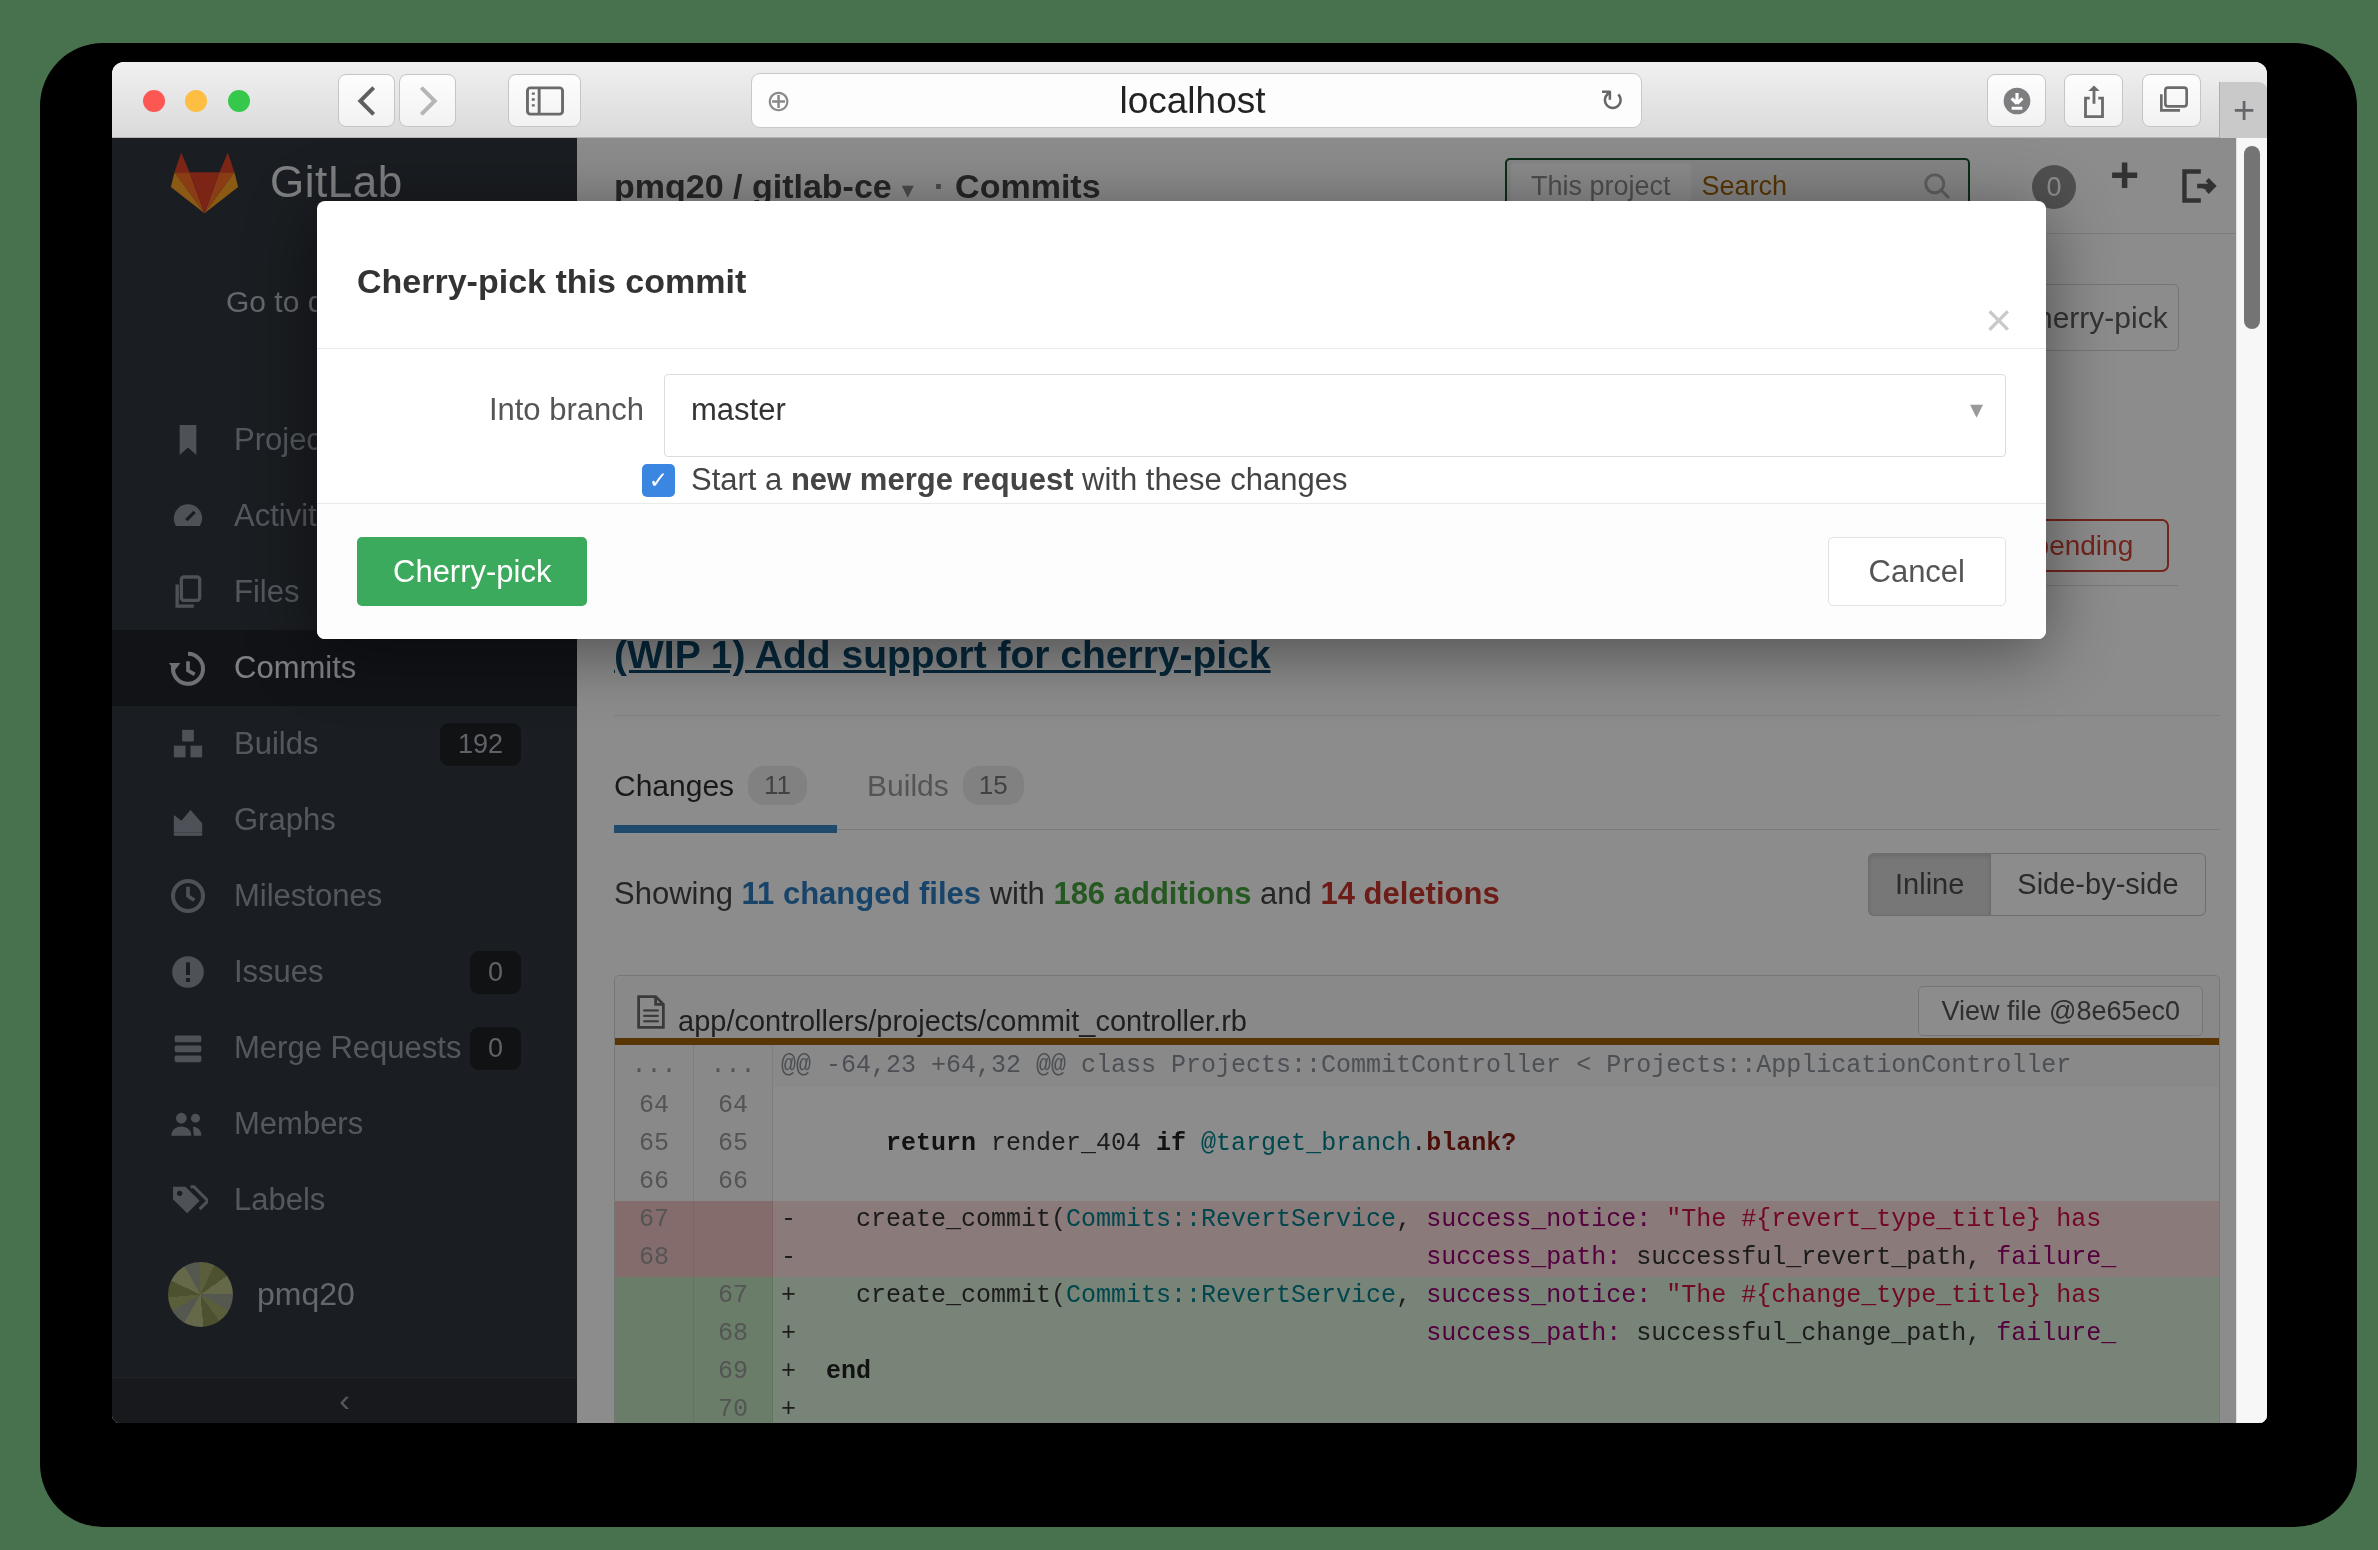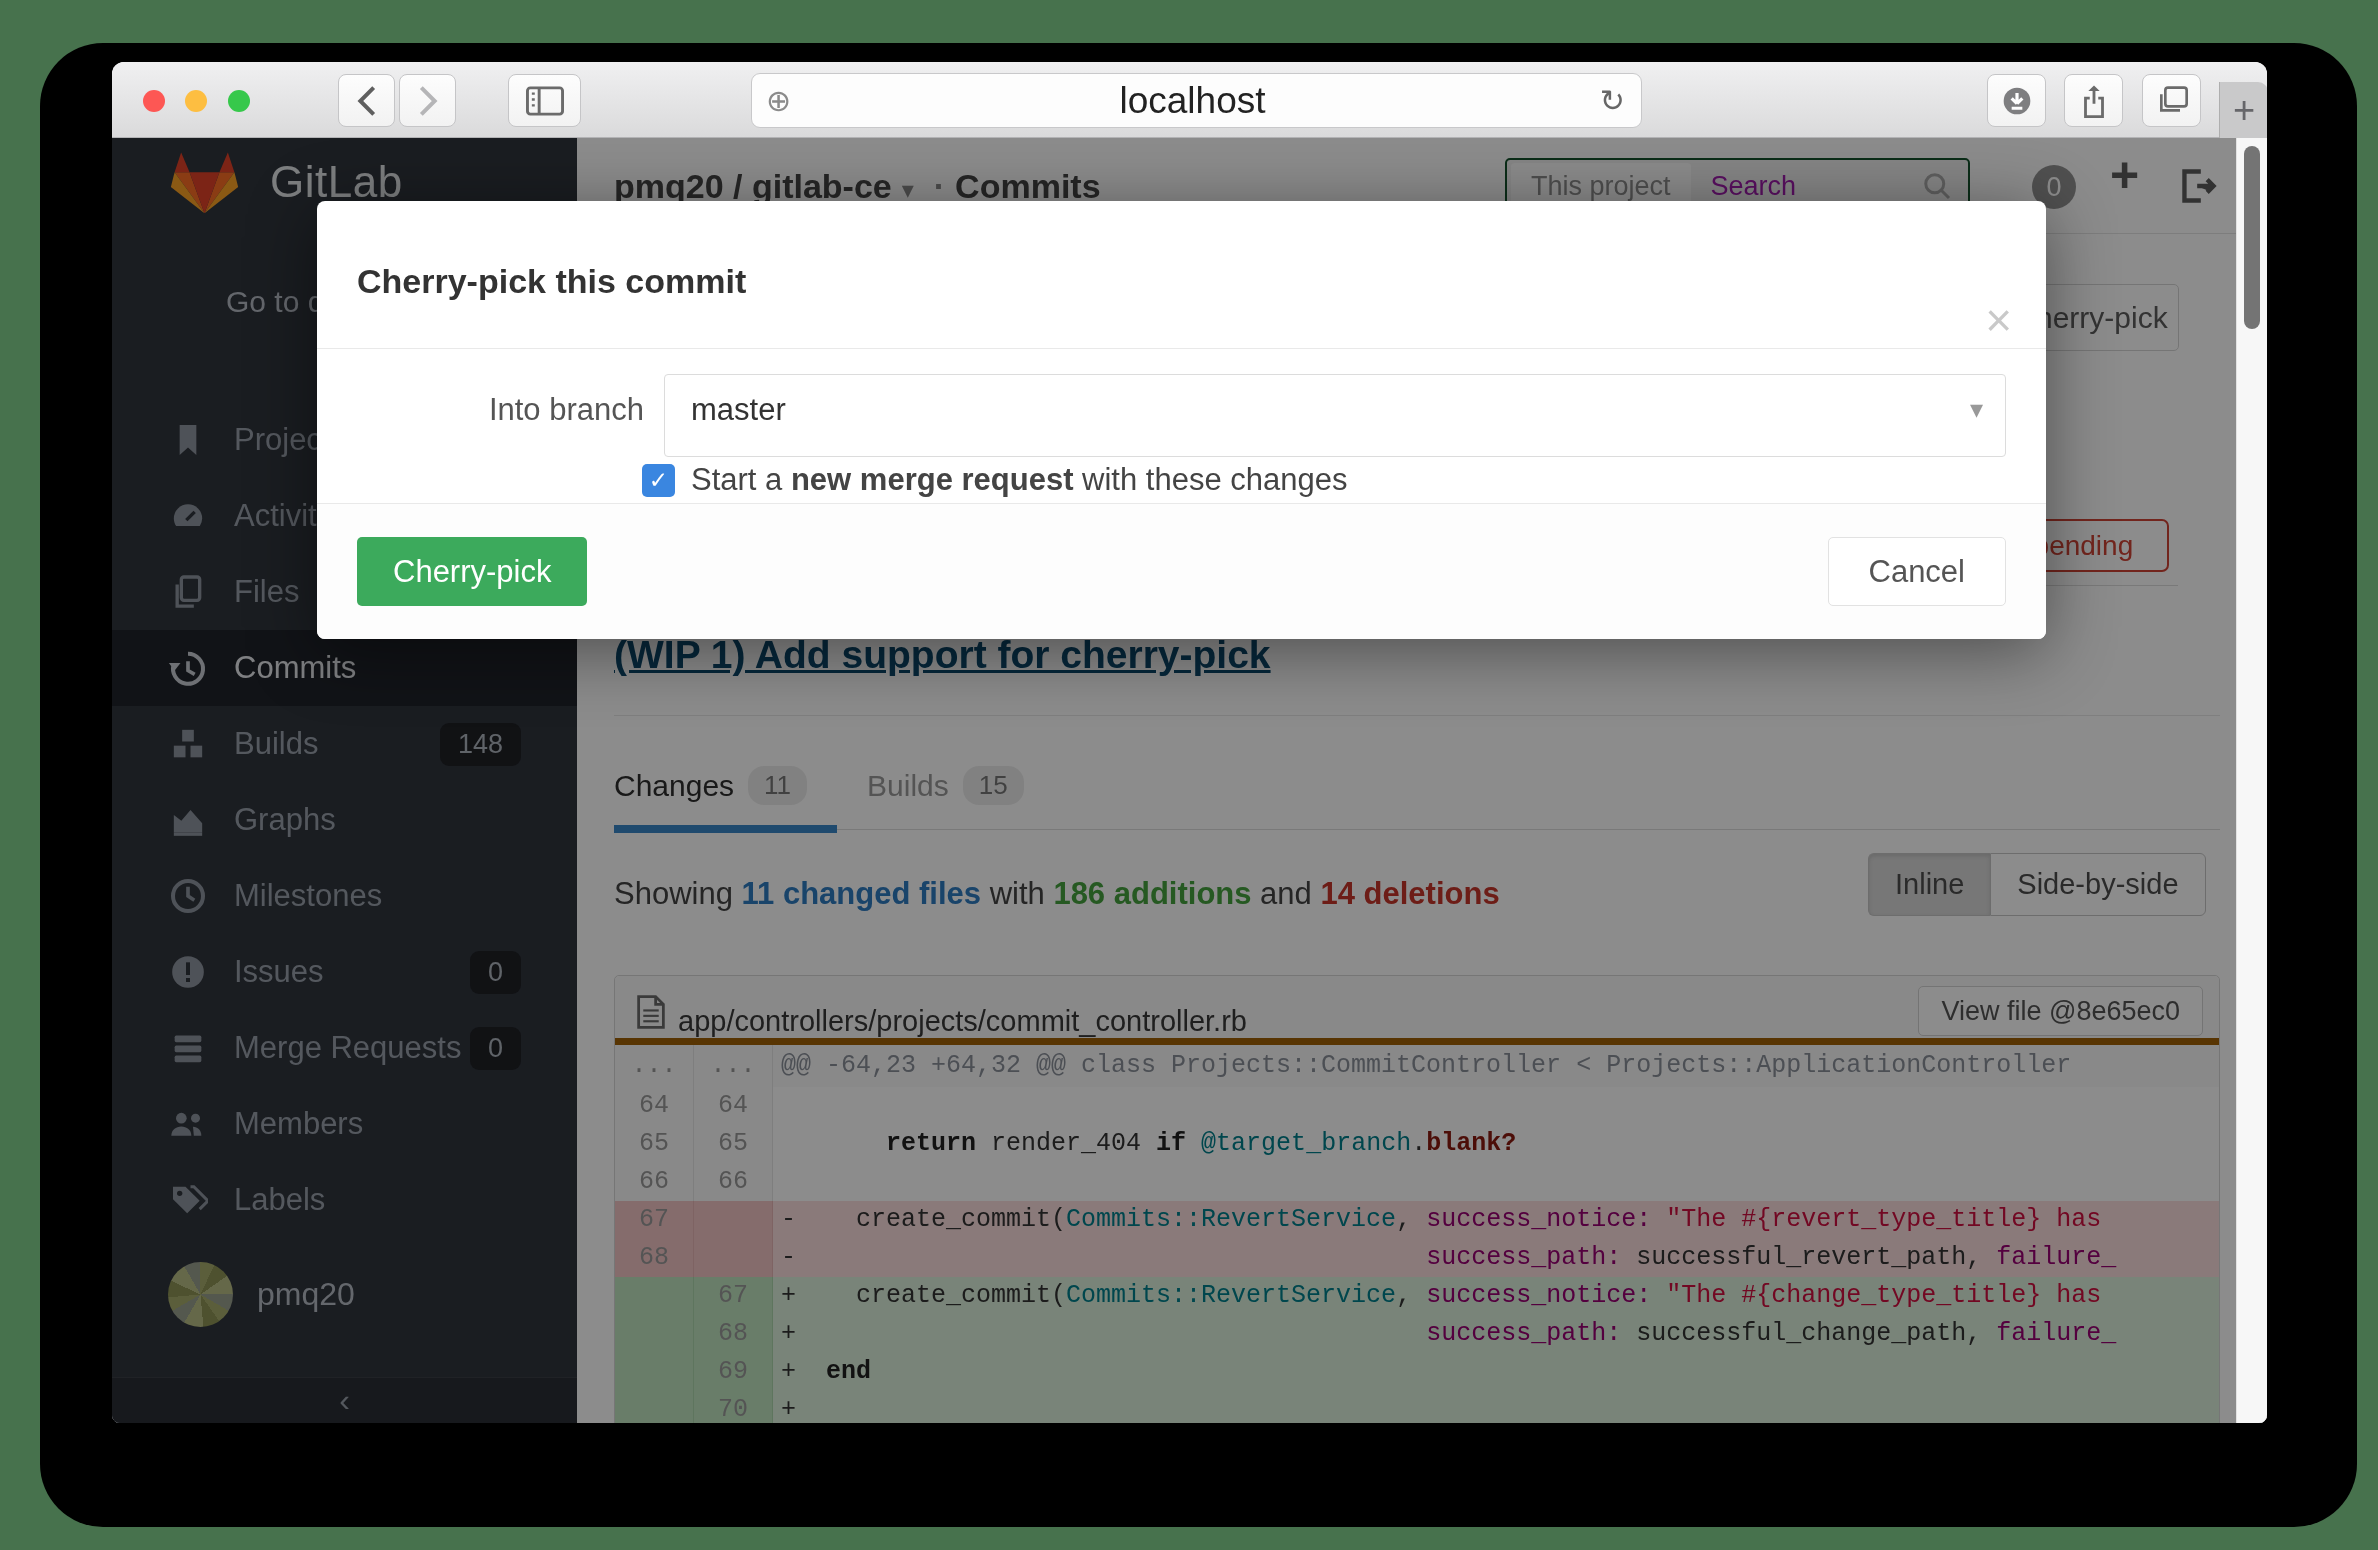--- a/index.html
+++ b/index.html
@@ -35,21 +35,21 @@
     repeating-conic-gradient(#a6ab6c 0 25deg,#8e9456 25deg 55deg,#b8bd85 55deg 90deg,#9aa08f 90deg 120deg); }
   .user-name { margin-left:24px; font-size:32px; color:#b6bcc5; }
   .collapse-bar { position:absolute; left:0; bottom:0; width:100%; height:46px; background:#2b2f36; border-top:1px solid rgba(255,255,255,.08); color:#9aa1ab; font-size:32px; display:flex; align-items:center; justify-content:center; }
 
   .main { position:absolute; left:465px; top:0; right:0; bottom:0; background:#fff; }
   .pheader { position:absolute; left:0; top:0; right:0; height:96px; border-bottom:1px solid #e3e3e3; background:#fff; }
   .crumb { position:absolute; left:37px; top:0; height:96px; display:flex; align-items:center; font-size:34px; font-weight:600; color:#454545; }
   .crumb .caret { font-size:24px; color:#8a8a8a; margin:8px 10px 0 10px; }
   .searchpill { position:absolute; left:928px; top:20px; width:465px; height:56px; border:2px solid #14532d; background:#f3f3f3; border-radius:5px; display:flex; align-items:center; }
   .chip { margin:4px; height:47px; padding:0 20px; background:#fdfdfd; border-radius:4px; display:flex; align-items:center; font-size:27px; color:#8f8f8f; }
-  .searchword { font-size:27px; color:#a21caf; margin-left:16px; }
+  .searchword { font-size:27px; color:#a16207; margin-left:7px; }
   .badge0 { position:absolute; left:1455px; top:27px; width:44px; height:44px; border-radius:50%; background:#939393; color:#fff; font-size:27px; display:flex; align-items:center; justify-content:center; }
   .hplus { position:absolute; left:1533px; top:8px; font-size:50px; color:#5c5c5c; font-weight:600; }
   .hexit { position:absolute; left:1600px; top:28px; }
 
   .action-btn { position:absolute; left:1426px; top:146px; width:176px; height:67px; background:#fff; border:1px solid #d6d6d6; border-radius:5px; color:#5d5d5d; font-size:30px; display:flex; align-items:center; justify-content:center; }
   .build-badge { position:absolute; left:1343px; top:381px; width:249px; height:53px; border:2px solid #cf4436; border-radius:7px; color:#cf4436; font-size:28px; display:flex; align-items:center; justify-content:center; background:#fff; }
   .badge-divider { position:absolute; left:1168px; top:447px; width:433px; height:1px; background:#dcdcdc; }
 
   .commit-title { position:absolute; left:37px; top:495px; font-size:39px; font-weight:700; color:#0c4a6e;text-decoration:underline; }
   .title-divider { position:absolute; left:37px; right:47px; top:577px; height:1px; background:#e8e8e8; }
@@ -213,21 +213,21 @@
               </svg>
               <span>Commits</span>
             </div>
             <div class="nav-item">
               <svg viewBox="0 0 24 24" class="ni-icon">
                 <rect x="8.5" y="3.5" width="7" height="7" fill="currentColor"></rect>
                 <rect x="3.5" y="13" width="7" height="7" fill="currentColor"></rect>
                 <rect x="13.5" y="13" width="7" height="7" fill="currentColor"></rect>
               </svg>
               <span>Builds</span>
-              <span class="nav-badge">148</span>
+              <span class="nav-badge">192</span>
             </div>
             <div class="nav-item">
               <svg viewBox="0 0 24 24" class="ni-icon">
                 <path d="M3.5 19.5V9l4.5 3.5 5.5-6.5 7 8v5.5z" fill="currentColor"></path>
                 <line x1="3.5" y1="20.5" x2="20.5" y2="20.5" stroke="currentColor" stroke-width="2"></line>
               </svg>
               <span>Graphs</span>
             </div>
             <div class="nav-item">
               <svg viewBox="0 0 24 24" class="ni-icon">

